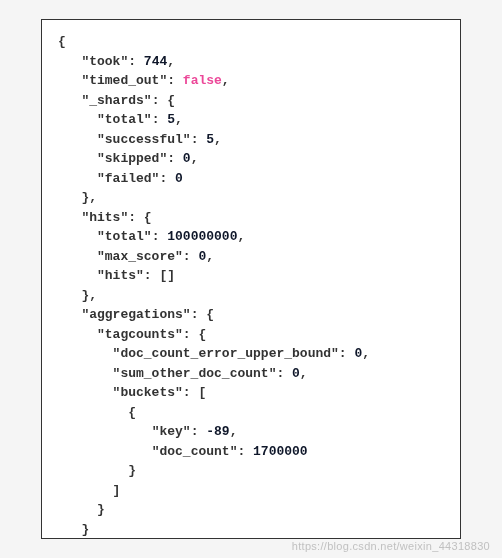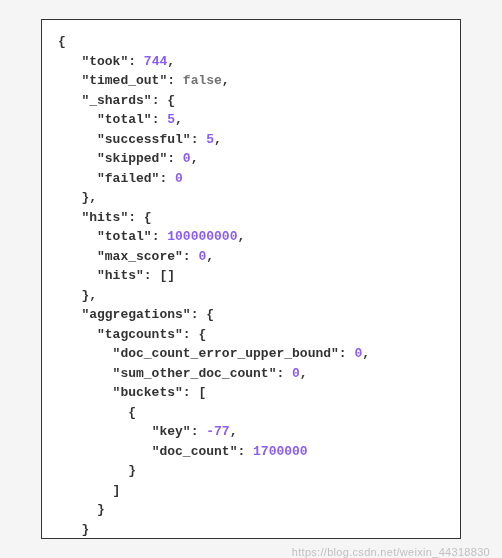--- a/index.html
+++ b/index.html
@@ -30,30 +30,30 @@
       font-size: 13px;
       line-height: 1.5;
       color: #333;
       font-weight: bold;
       white-space: pre;
     }
     .key {
       color: #333;
     }
     .num {
-      color: #8b5cf6;
+      color: #0f172a;
       font-weight: bold;
     }
     .bool {
-      color: #737373;
+      color: #ec4899;
       font-weight: bold;
     }
     .watermark {
       position: absolute;
-      bottom: 0;
+      bottom: 6px;
       right: 12px;
       font-family: Arial, sans-serif;
       font-size: 11px;
       color: rgba(150,150,150,0.55);
       letter-spacing: 0.3px;
       pointer-events: none;
     }
   </style>
 </head>
 <body>
@@ -72,21 +72,21 @@
      <span class="key">"total"</span>: <span class="num">100000000</span>,
      <span class="key">"max_score"</span>: <span class="num">0</span>,
      <span class="key">"hits"</span>: <span>[]</span>
    },
    <span class="key">"aggregations"</span>: {
      <span class="key">"tagcounts"</span>: {
        <span class="key">"doc_count_error_upper_bound"</span>: <span class="num">0</span>,
        <span class="key">"sum_other_doc_count"</span>: <span class="num">0</span>,
        <span class="key">"buckets"</span>: [
          {
-            <span class="key">"key"</span>: <span class="num">-77</span>,
+            <span class="key">"key"</span>: <span class="num">-89</span>,
             <span class="key">"doc_count"</span>: <span class="num">1700000</span>
          }
        ]
      }
    }
 }</pre>
 </div>
 
 <div class="watermark">https://blog.csdn.net/weixin_44318830</div>
 

